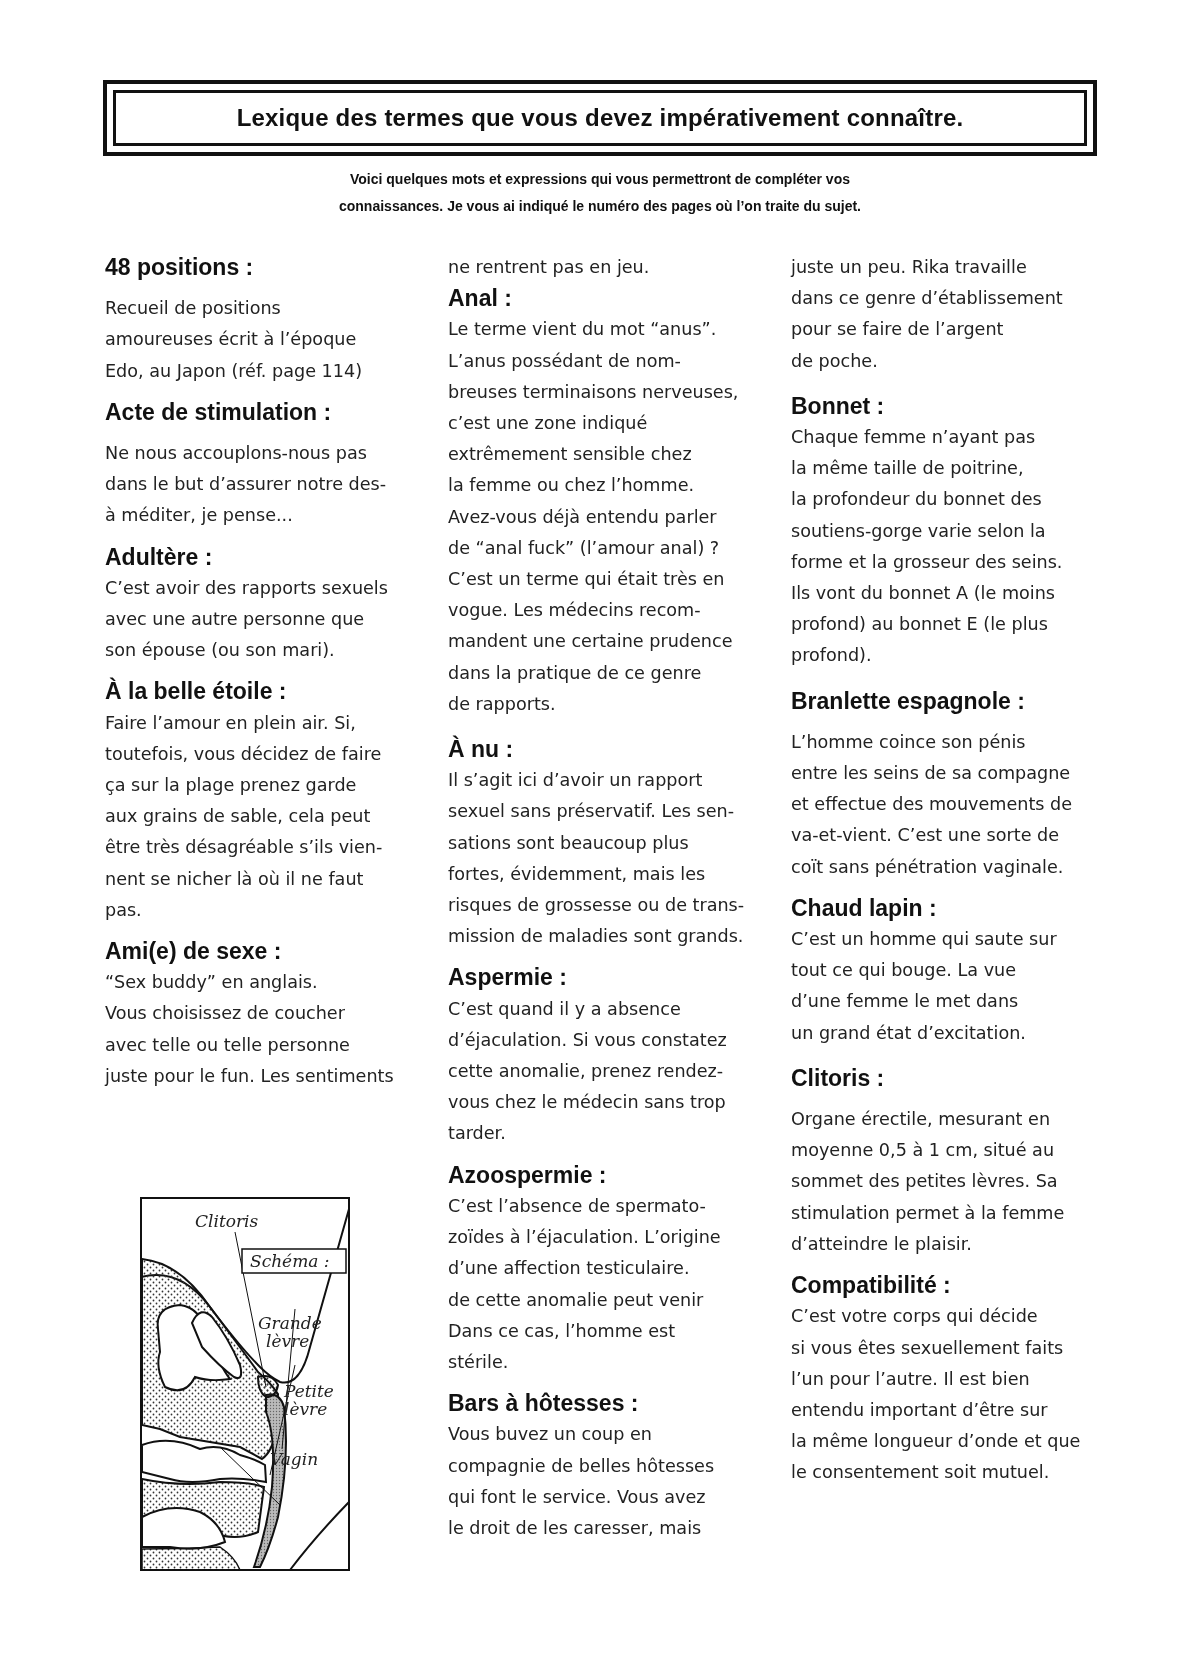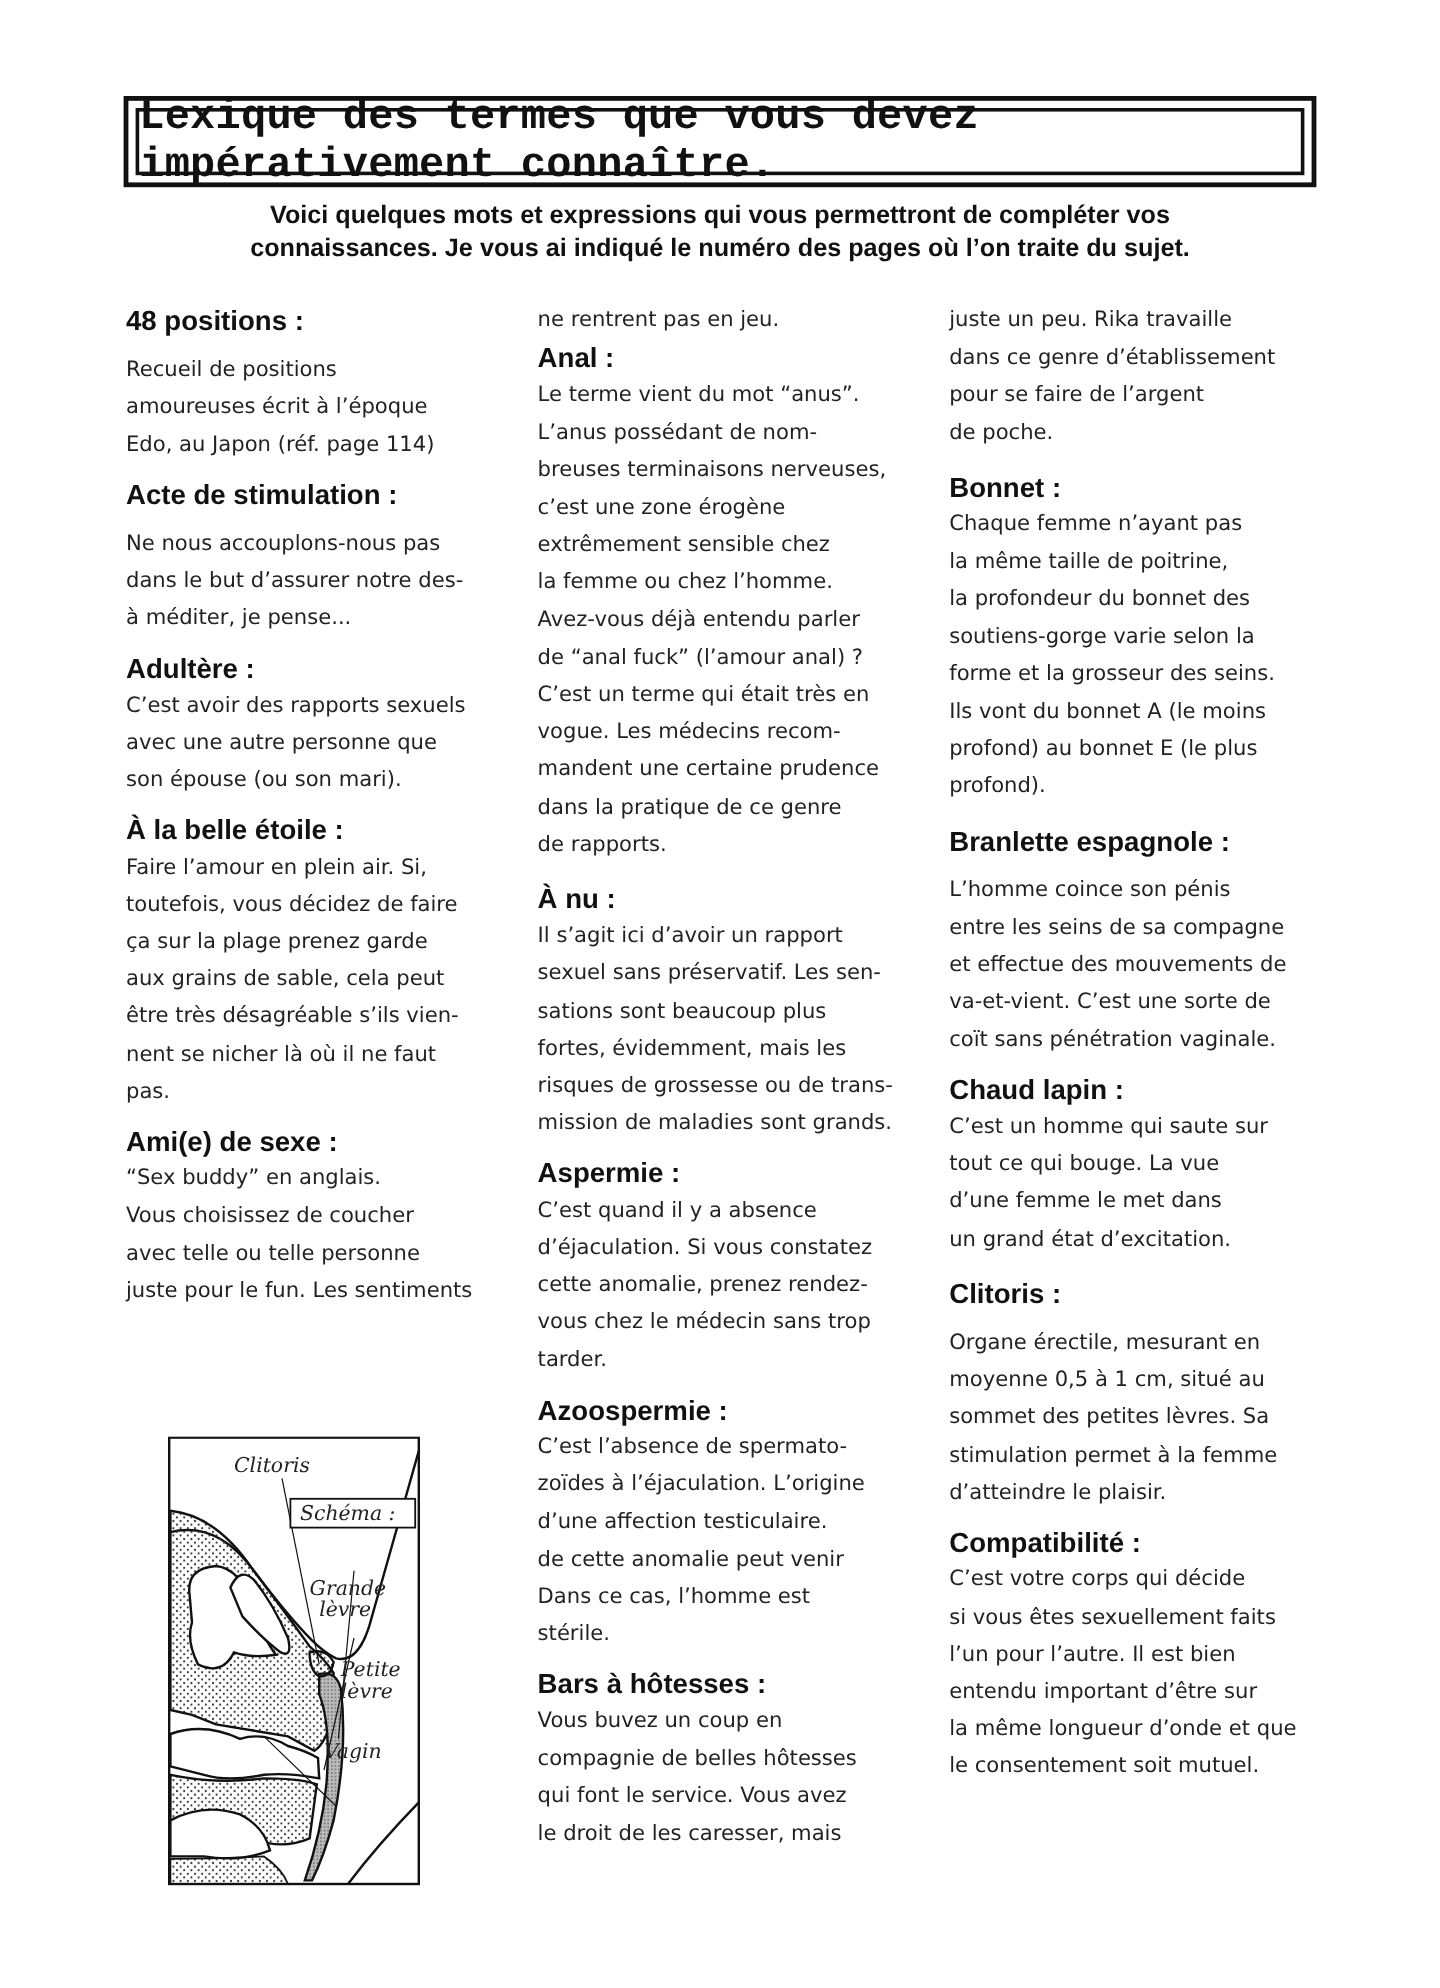--- a/index.html
+++ b/index.html
@@ -2,24 +2,24 @@
 <html><head>
 <meta charset="utf-8">
 <style>
   html, body { margin: 0; padding: 0; background: #ffffff; }
   body { width: 1200px; height: 1657px; position: relative; overflow: hidden; color: #1a1a1a;
          font-family: "DejaVu Sans", sans-serif; }
   .title-box { position: absolute; left: 103px; top: 80px; width: 994px; height: 76px;
                border: 4px solid #111; box-sizing: border-box; }
   .title-inner { position: absolute; left: 6px; top: 6px; right: 6px; bottom: 6px;
                  border: 3px solid #111; display: flex; align-items: center; justify-content: center; }
-  .title-text { font-family: Liberation Mono, monospace; font-weight: bold; font-size: 35px;
+  .title-text { font-family: Liberation Sans, sans-serif; font-weight: bold; font-size: 24px;
                 letter-spacing: 0.2px; color: #111; }
   .intro { position: absolute; left: 100px; top: 166px; width: 1000px; text-align: center;
-           font-family: "Liberation Sans", sans-serif; font-weight: bold; font-size: 21px;
+           font-family: "Liberation Sans", sans-serif; font-weight: bold; font-size: 14px;
            line-height: 27px; color: #111; }
   .intro div { white-space: nowrap; }
   .col { position: absolute; top: 252px; font-family: "DejaVu Sans", sans-serif;
          font-size: 17.6px; line-height: 31.2px; color: #222; }
   .col-1 { left: 105px; width: 310px; }
   .col-2 { left: 448px; width: 310px; top: 252px; }
   .col-3 { left: 791px; width: 310px; top: 252px; }
   .line { white-space: nowrap; display: block; }
   .term { font-family: "Liberation Sans", sans-serif; font-weight: bold; font-size: 23px;
           color: #111; white-space: nowrap; display: block; }
@@ -128,21 +128,21 @@
     <text class="diag-label" x="130" y="268">Vagin</text>
   </svg>
 </div>
 
 <div class="col col-2">
   <span class="line">ne rentrent pas en jeu.</span>
   <span class="term">Anal :</span>
   <span class="line">Le terme vient du mot “anus”.</span>
   <span class="line">L’anus possédant de nom-</span>
   <span class="line">breuses terminaisons nerveuses,</span>
-  <span class="line">c’est une zone érogène</span>
+  <span class="line">c’est une zone indiqué</span>
   <span class="line">extrêmement sensible chez</span>
   <span class="line">la femme ou chez l’homme.</span>
   <span class="line">Avez-vous déjà entendu parler</span>
   <span class="line">de “anal fuck” (l’amour anal) ?</span>
   <span class="line">C’est un terme qui était très en</span>
   <span class="line">vogue. Les médecins recom-</span>
   <span class="line">mandent une certaine prudence</span>
   <span class="line">dans la pratique de ce genre</span>
   <span class="line">de rapports.</span>
   <div class="gap-m"></div>

